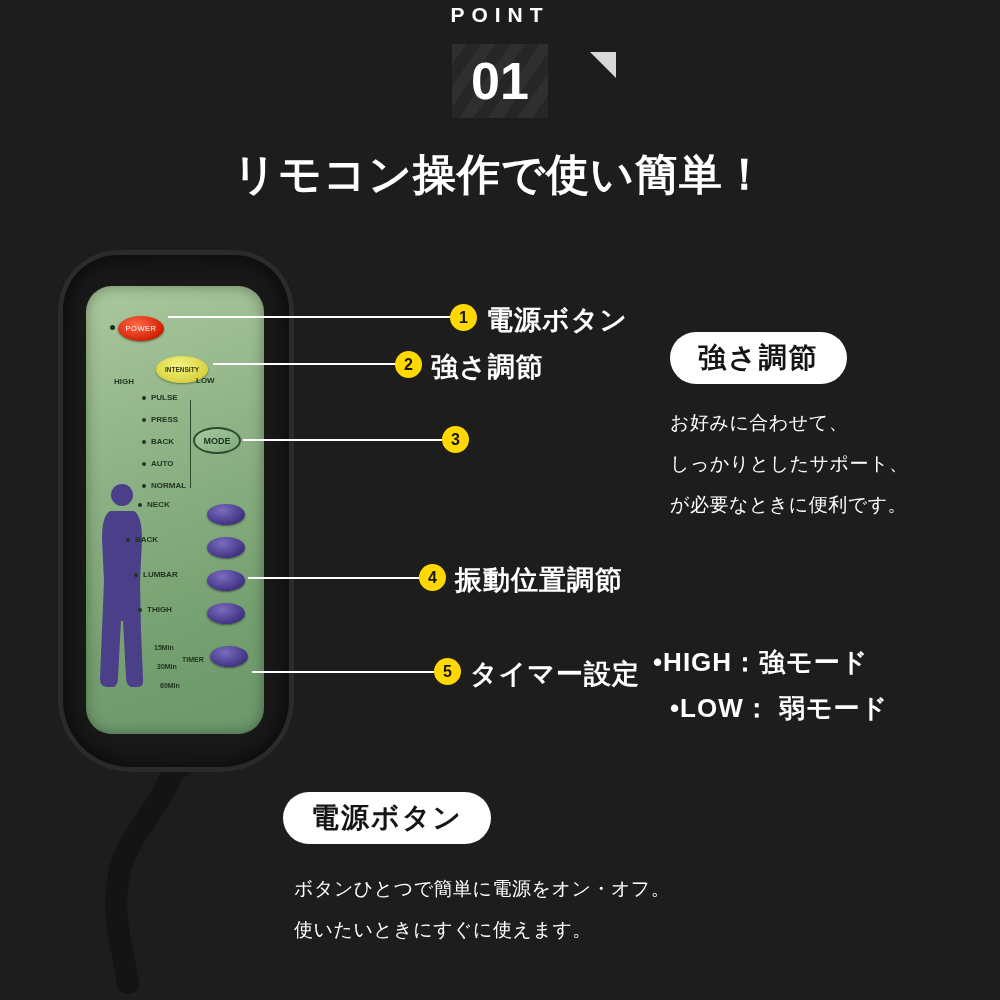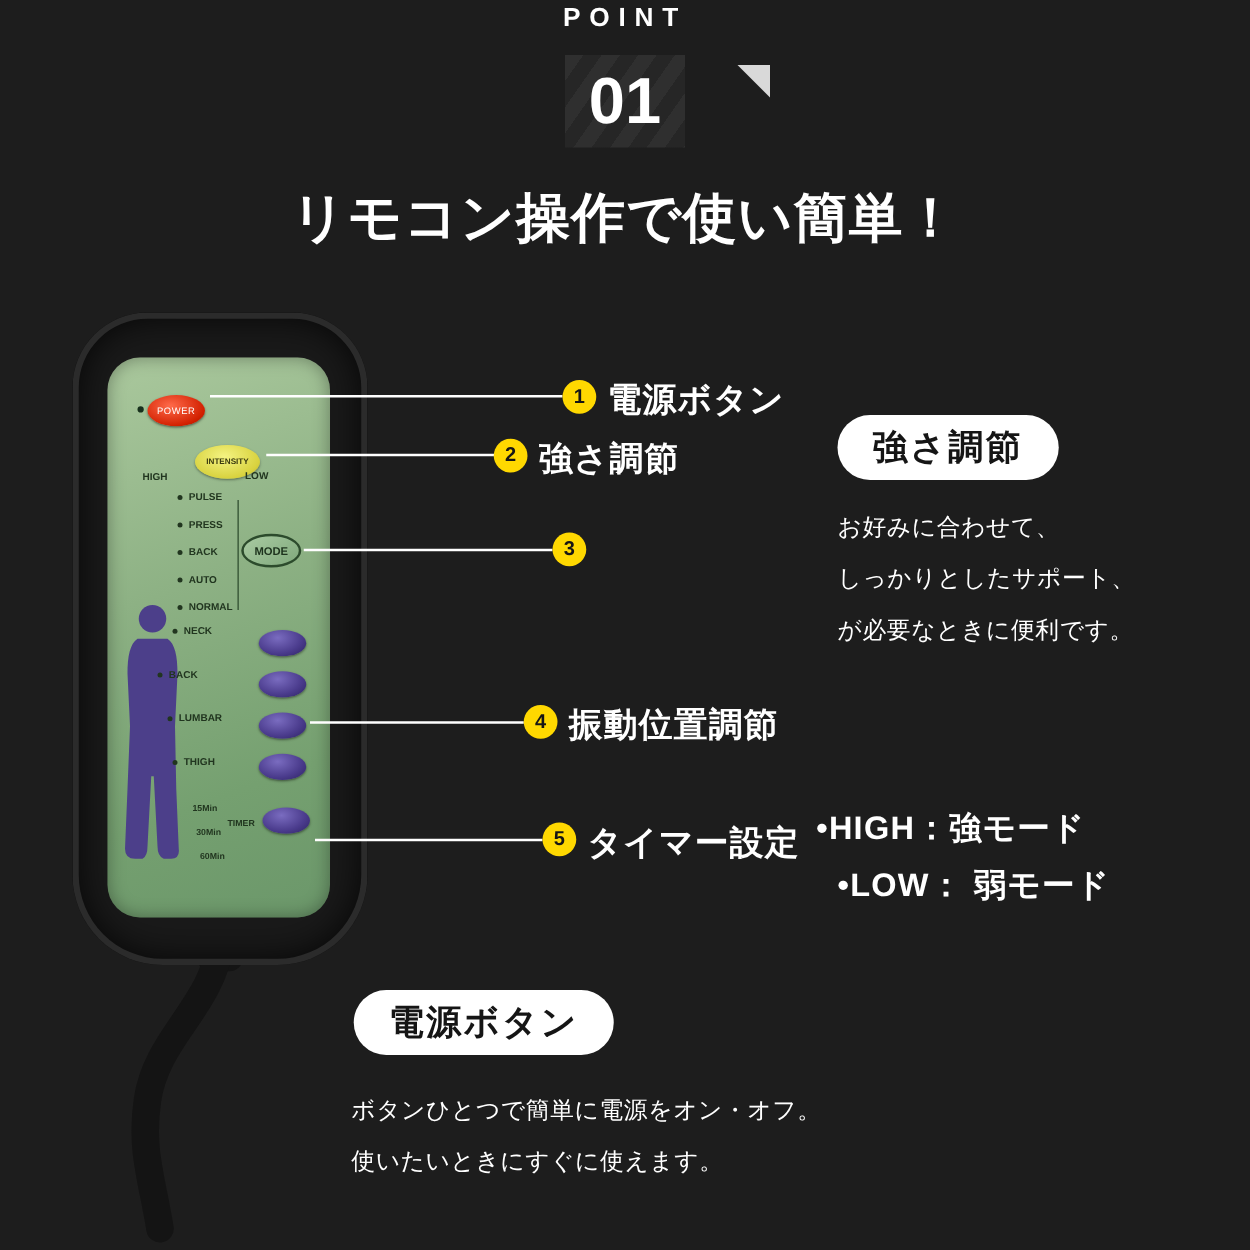--- a/index.html
+++ b/index.html
@@ -170,18 +170,18 @@
     <div>が必要なときに便利です。</div>
   </div>
   <div class="bullet-line" style="left:653px;top:645px">
     <span class="term">•HIGH</span><span class="desc">：強モード</span>
   </div>
   <div class="bullet-line" style="left:670px;top:691px">
     <span class="term">•LOW</span><span class="desc">： 弱モード</span>
   </div>
 
   <div class="pill" style="left:283px;top:792px">電源ボタン</div>
-  <div class="body-text" style="left:281px;top:868px">
+  <div class="body-text" style="left:294px;top:868px">
     <div>ボタンひとつで簡単に電源をオン・オフ。</div>
     <div>使いたいときにすぐに使えます。</div>
   </div>
 
 </div>
 
 </body></html>

